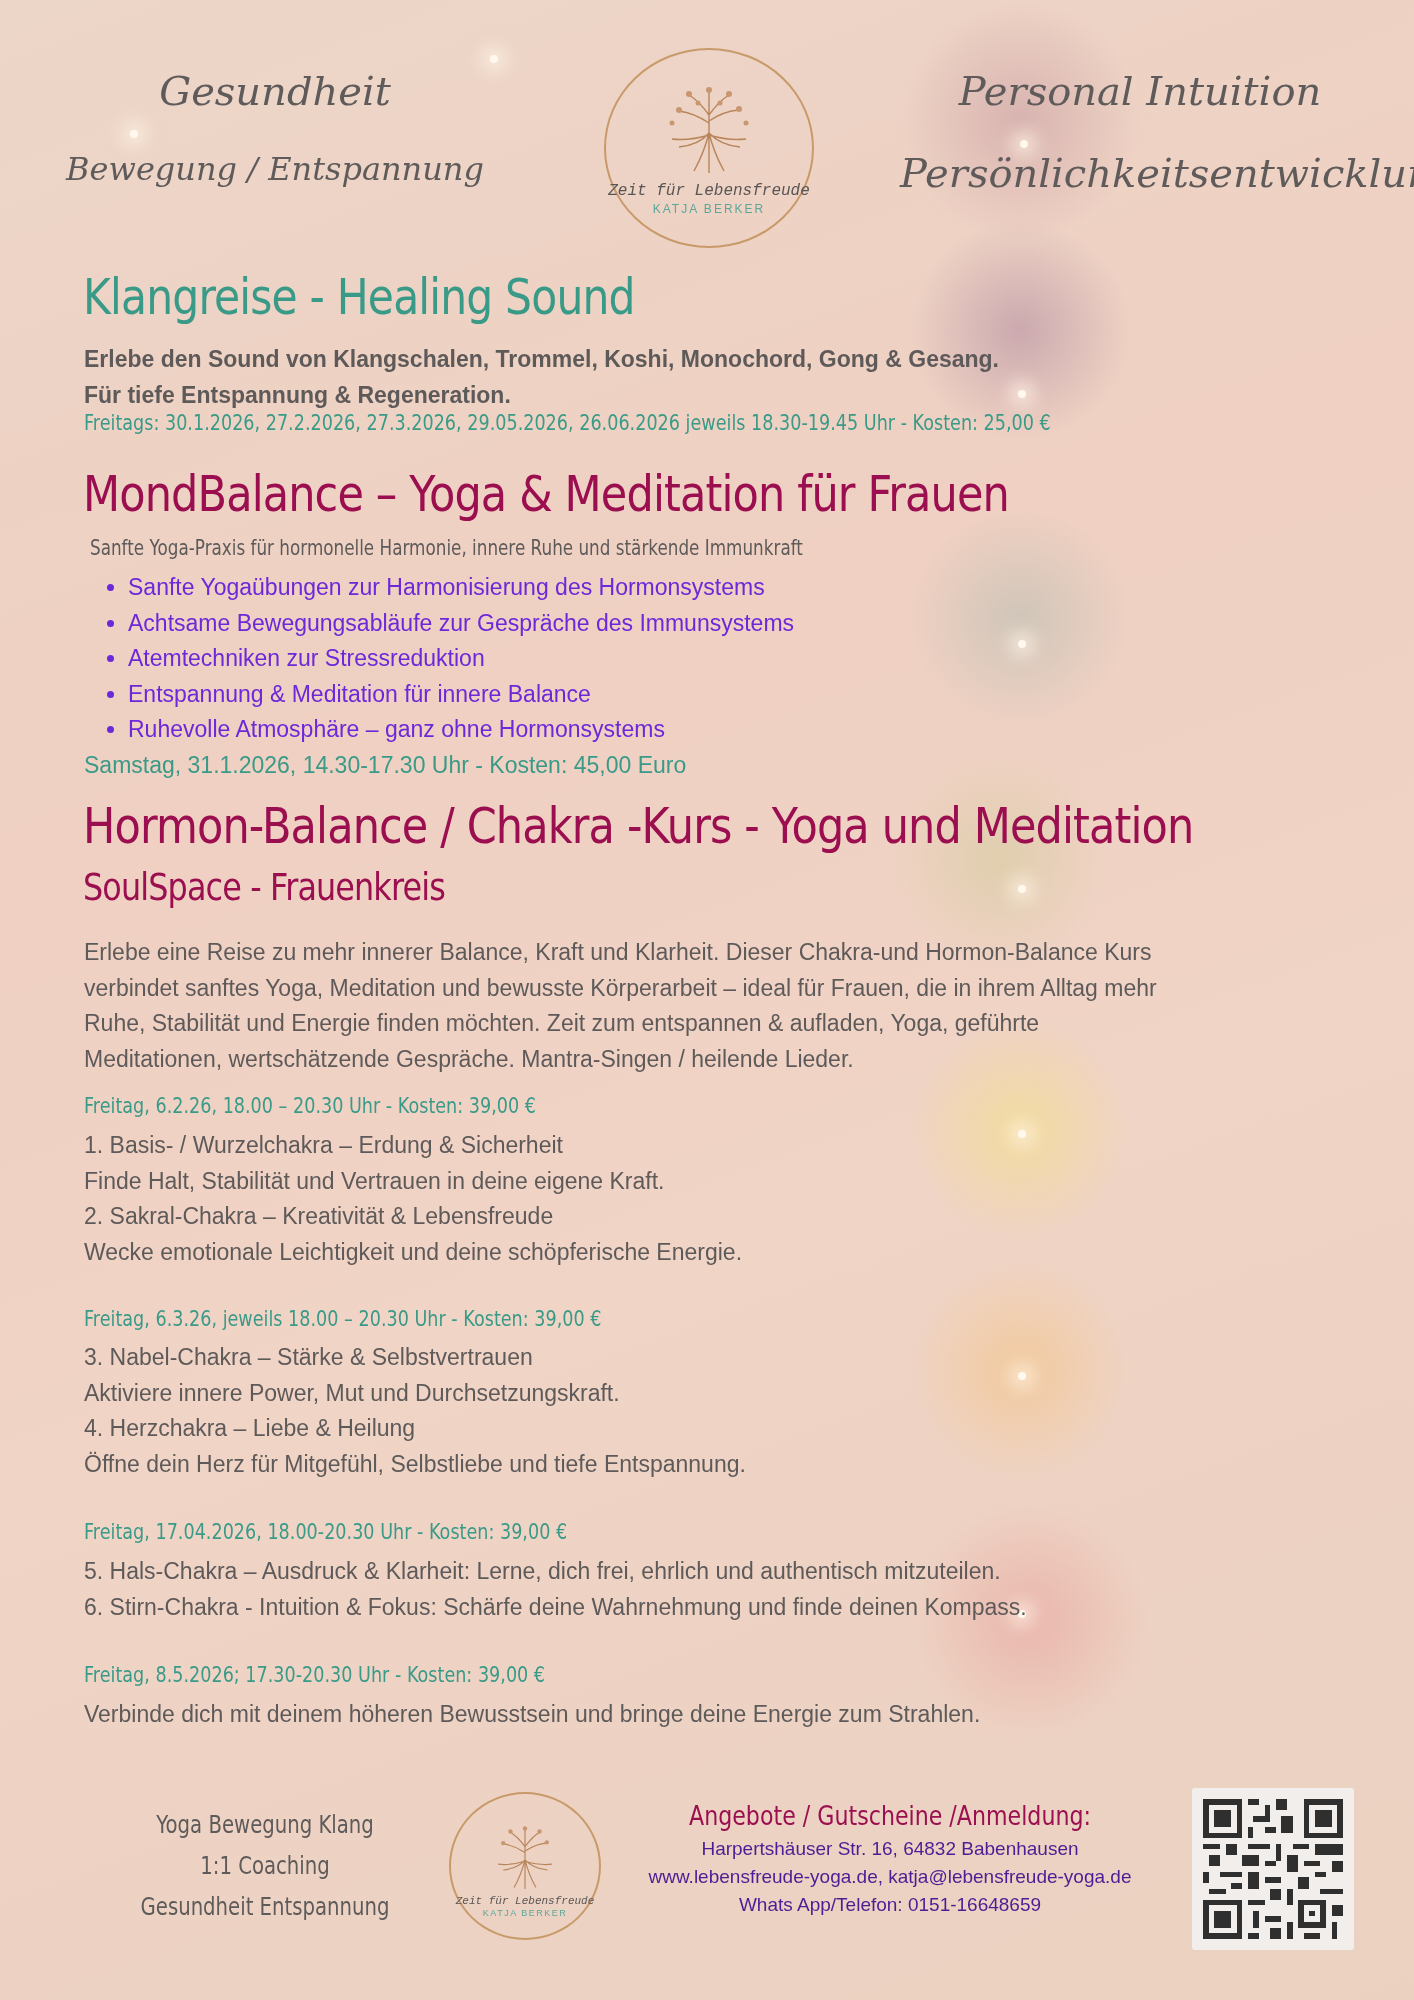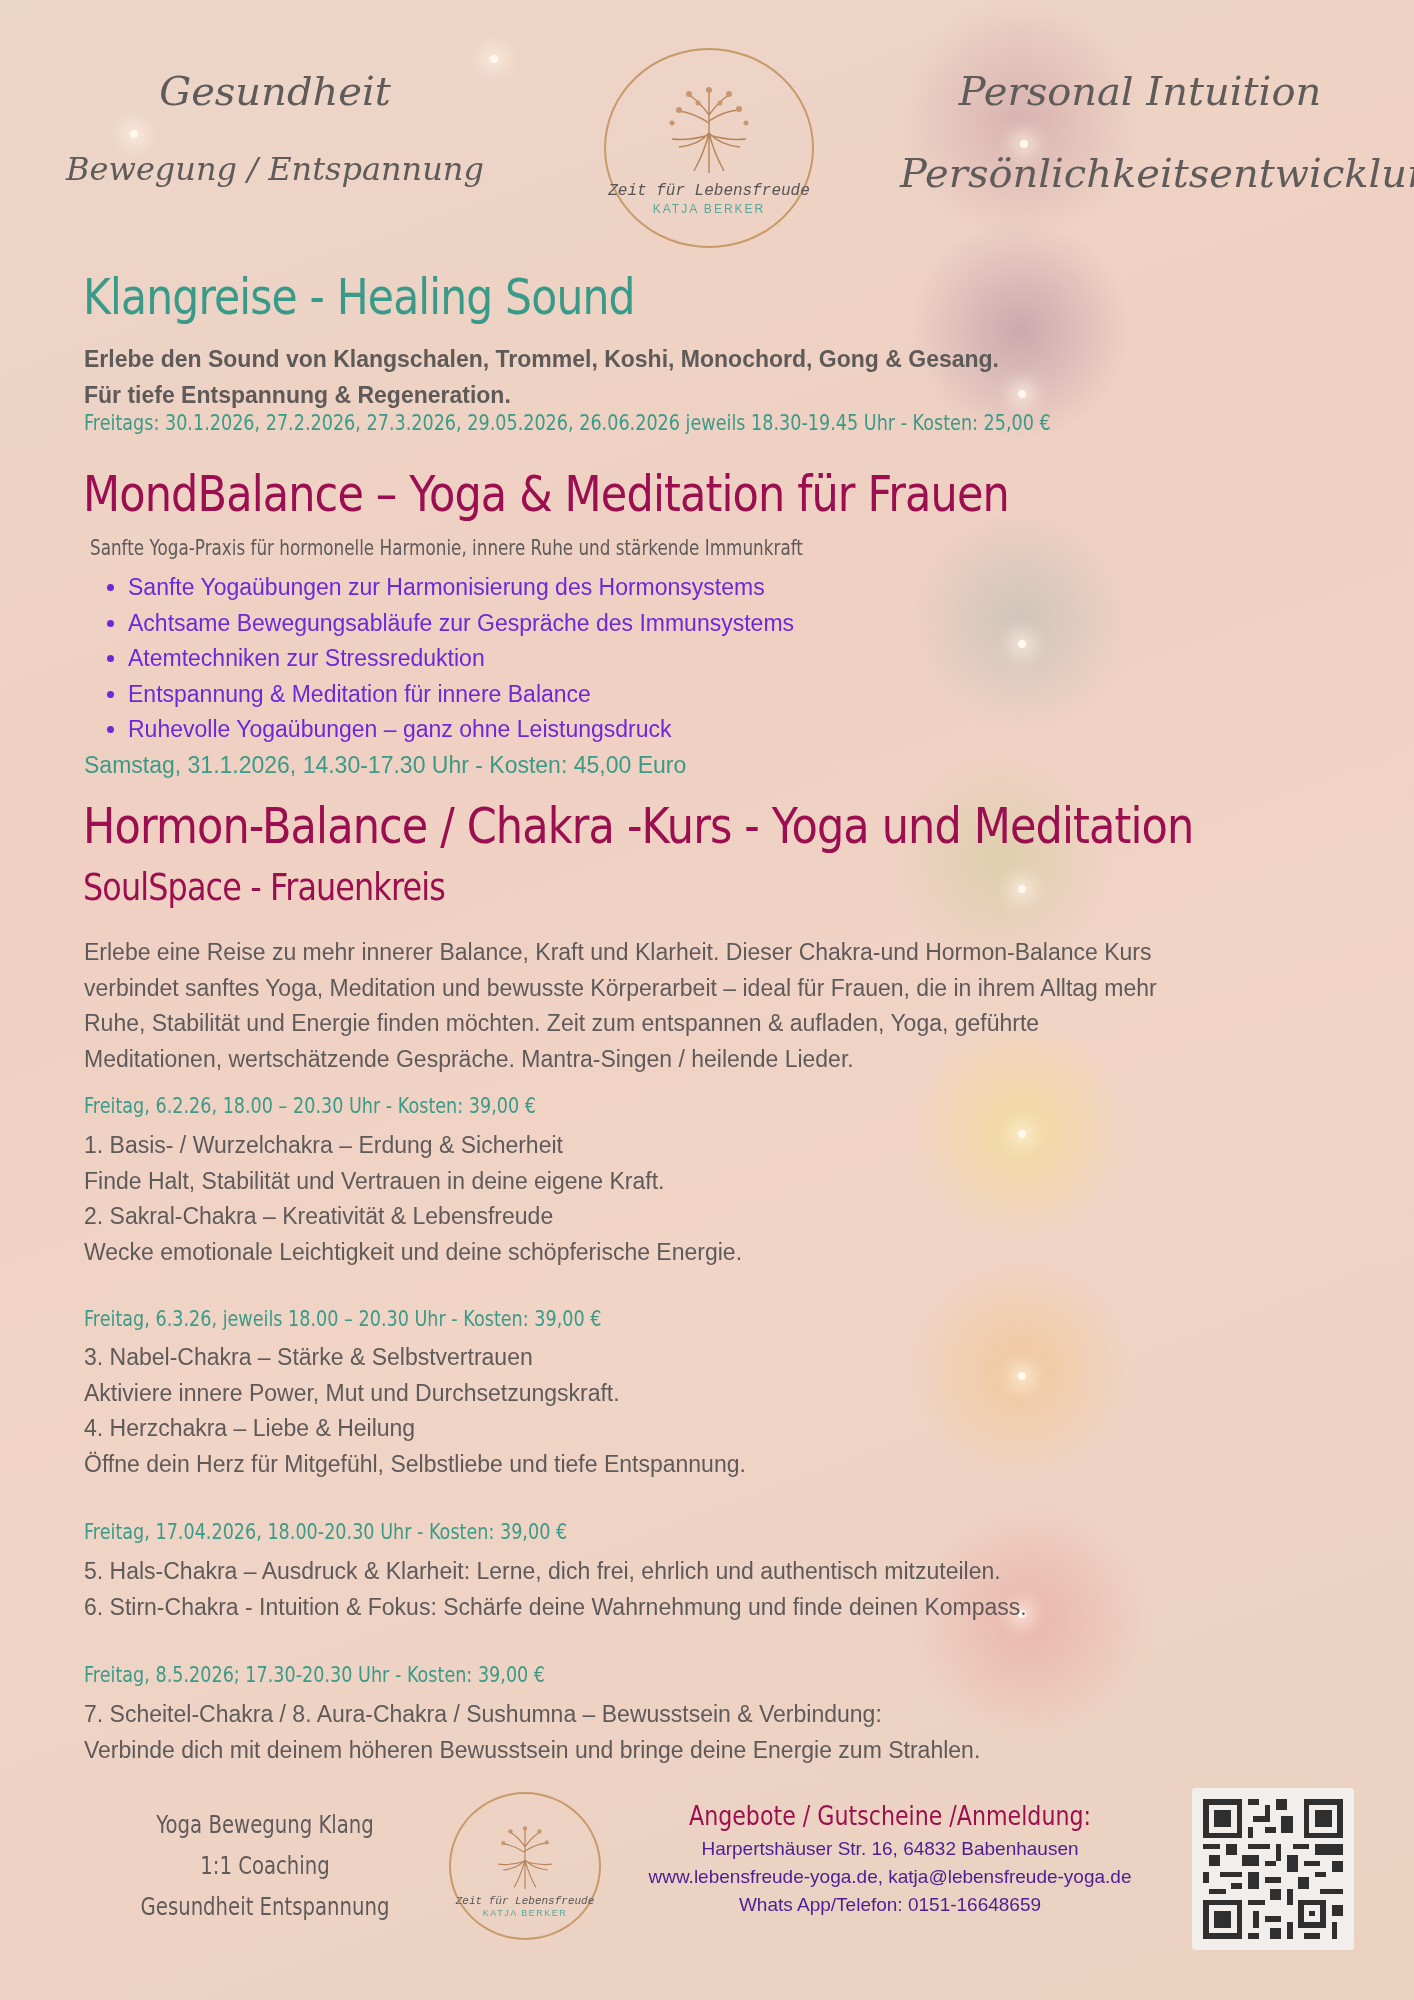--- a/index.html
+++ b/index.html
@@ -109,21 +109,21 @@
   </div>
   <div class="date" style="top:410px;">Freitags: 30.1.2026, 27.2.2026, 27.3.2026, 29.05.2026, 26.06.2026 jeweils 18.30-19.45 Uhr - Kosten: 25,00 €</div>
 
   <div class="h-berry" style="top:465px;">MondBalance – Yoga &amp; Meditation für Frauen</div>
   <div class="subtitle">Sanfte Yoga-Praxis für hormonelle Harmonie, innere Ruhe und stärkende Immunkraft</div>
   <ul class="bullets">
     <li>Sanfte Yogaübungen zur Harmonisierung des Hormonsystems</li>
     <li>Achtsame Bewegungsabläufe zur Gespräche des Immunsystems</li>
     <li>Atemtechniken zur Stressreduktion</li>
     <li>Entspannung &amp; Meditation für innere Balance</li>
-    <li>Ruhevolle Yogaübungen – ganz ohne Leistungsdruck</li>
+    <li>Ruhevolle Atmosphäre – ganz ohne Hormonsystems</li>
   </ul>
   <div class="para" style="top:748px;color:#3a9a88;">Samstag, 31.1.2026, 14.30-17.30 Uhr - Kosten: 45,00 Euro</div>
 
   <div class="h-berry" style="top:797px;">Hormon-Balance / Chakra -Kurs - Yoga und Meditation</div>
   <div class="h-berry" style="top:866px;font-size:37px;">SoulSpace - Frauenkreis</div>
   <div class="para" style="top:935px;">
     <div>Erlebe eine Reise zu mehr innerer Balance, Kraft und Klarheit. Dieser Chakra-und Hormon-Balance Kurs</div>
     <div>verbindet sanftes Yoga, Meditation und bewusste Körperarbeit – ideal für Frauen, die in ihrem Alltag mehr</div>
     <div>Ruhe, Stabilität und Energie finden möchten. Zeit zum entspannen &amp; aufladen, Yoga, geführte</div>
     <div>Meditationen, wertschätzende Gespräche. Mantra-Singen / heilende Lieder.</div>
@@ -146,21 +146,20 @@
   </div>
 
   <div class="date" style="top:1519px;">Freitag, 17.04.2026, 18.00-20.30 Uhr - Kosten: 39,00 €</div>
   <div class="para" style="top:1554px;">
     <div>5. Hals-Chakra – Ausdruck &amp; Klarheit: Lerne, dich frei, ehrlich und authentisch mitzuteilen.</div>
     <div>6. Stirn-Chakra - Intuition &amp; Fokus: Schärfe deine Wahrnehmung und finde deinen Kompass.</div>
   </div>
 
   <div class="date" style="top:1662px;">Freitag, 8.5.2026; 17.30-20.30 Uhr - Kosten: 39,00 €</div>
   <div class="para" style="top:1697px;">
-    <div>7. Scheitel-Chakra / 8. Aura-Chakra / Sushumna – Bewusstsein &amp; Verbindung:</div>
     <div>Verbinde dich mit deinem höheren Bewusstsein und bringe deine Energie zum Strahlen.</div>
   </div>
 
   <div class="footer-left">
     <div>Yoga Bewegung Klang</div>
     <div>1:1 Coaching</div>
     <div>Gesundheit Entspannung</div>
   </div>
 
   <div class="logo" style="left:449px;top:1792px;width:152px;height:148px;padding-bottom:20px;box-sizing:border-box;">

